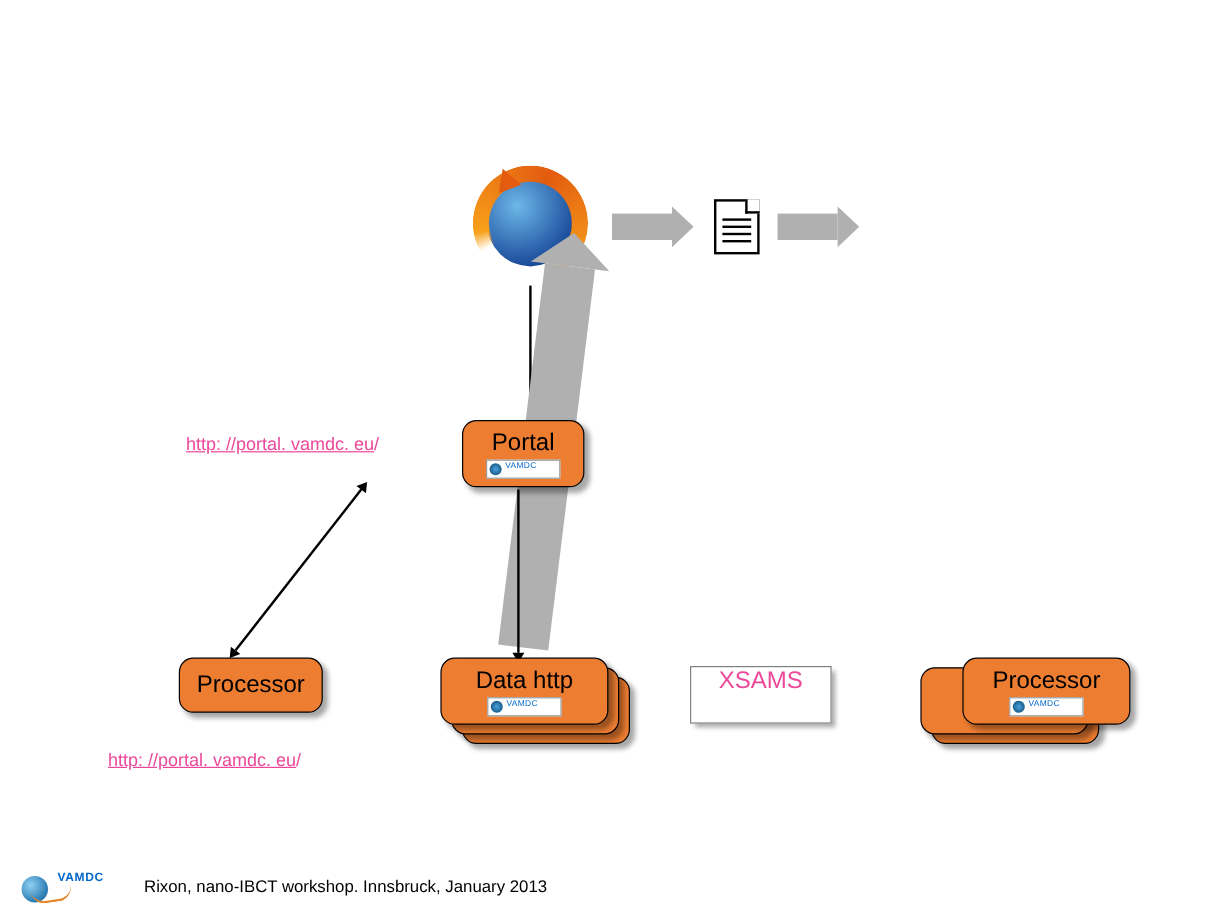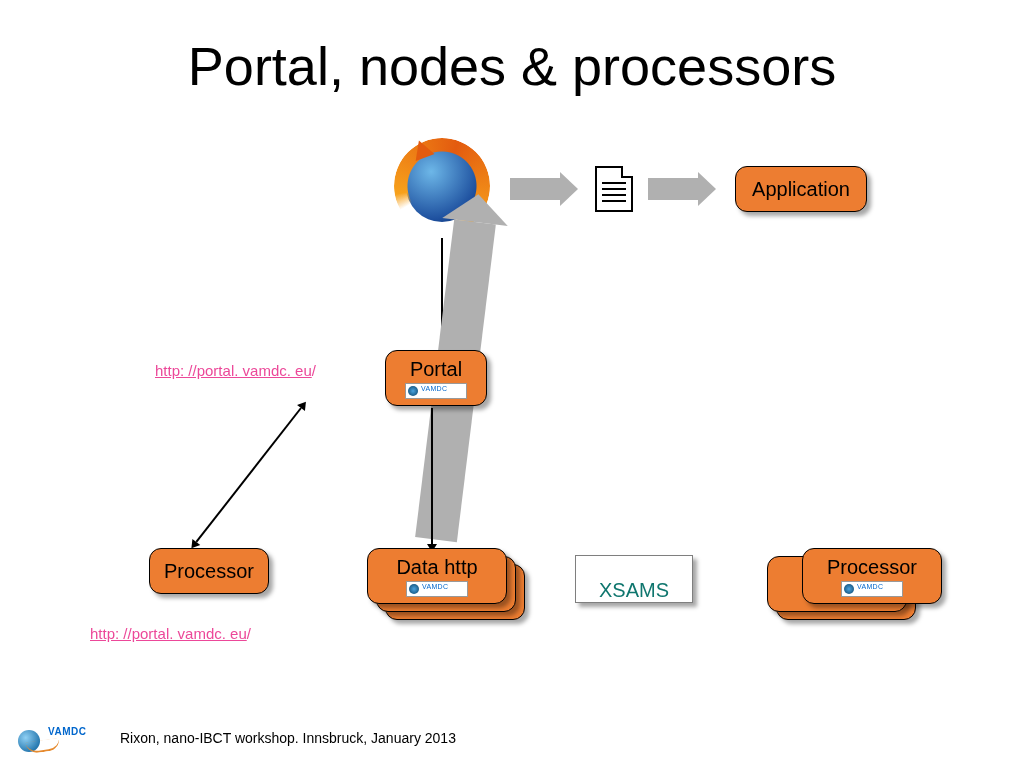--- a/index.html
+++ b/index.html
@@ -10,40 +10,39 @@
   .stack-back{position:absolute;border-radius:12px;border:1px solid #000;background:#ed7d31;box-shadow:4px 4px 4px rgba(0,0,0,0.35)}
   .minilogo{margin-top:2px;width:60px;height:14px;background:#fff;border:1px solid #999;position:relative}
   .minilogo::before{content:"";position:absolute;left:2px;top:2px;width:10px;height:10px;border-radius:50%;background:radial-gradient(circle,#4aa3df 0%,#1b5e8a 70%)}
   .minilogo::after{content:"VAMDC";position:absolute;left:15px;top:1px;font-size:7px;color:#06c;letter-spacing:0.3px}
   .linktext{position:absolute;font-size:15px;color:#ec4899}
   .linktext .u{text-decoration:underline}
   .thinarrow{position:absolute;background:#000}
   .thinarrow .head{position:absolute;width:0;height:0}
   .blockarrow{position:absolute;background:#b0b0b0}
   .blockarrow .head{position:absolute;width:0;height:0}
-  .xsams-box{position:absolute;background:#fff;border:1px solid #7f7f7f;box-shadow:4px 4px 4px rgba(0,0,0,0.35);display:flex;align-items:flex-end;justify-content:center;font-size:20px;color:#0f766e}
+  .xsams-box{position:absolute;background:#fff;border:1px solid #7f7f7f;box-shadow:4px 4px 4px rgba(0,0,0,0.35);display:flex;align-items:flex-start;justify-content:center;font-size:20px;color:#ec4899}
   .doc-icon{position:absolute;width:34px;height:42px;background:#fff;border:2px solid #000}
   .doc-icon .fold{position:absolute;right:-2px;top:-2px;width:10px;height:10px;background:#fff;border-left:2px solid #000;border-bottom:2px solid #000}
   .doc-icon .line{position:absolute;left:5px;right:5px;height:2px;background:#000}
   .footer{position:absolute;left:120px;bottom:22px;font-size:14px;color:#000}
   .footer-logo{position:absolute;left:18px;bottom:14px;width:90px;height:28px}
   .footer-logo .globe{position:absolute;left:0;top:4px;width:22px;height:22px;border-radius:50%;background:radial-gradient(circle at 35% 35%,#8fd0f4 0%,#1b6fa8 80%)}
   .footer-logo .swoosh{position:absolute;left:8px;top:14px;width:34px;height:10px;border-bottom:2px solid #e68a2e;border-radius:0 0 20px 20px;transform:rotate(-8deg)}
   .footer-logo .txt{position:absolute;left:30px;top:0;font-size:10px;color:#06c;font-weight:bold;letter-spacing:0.5px}
   
   .ff{position:absolute;width:96px;height:96px}
   .ff .globe{position:absolute;left:12px;top:12px;width:72px;height:72px;border-radius:50%;background:radial-gradient(circle at 35% 30%,#6db7e8 0%,#1d4f9e 70%,#0b2a5c 100%)}
   .ff .fox{position:absolute;left:0;top:0;width:96px;height:96px;border-radius:50%;background:conic-gradient(from 200deg,rgba(0,0,0,0) 0deg,rgba(0,0,0,0) 40deg,#f7a11b 60deg,#e35b0f 180deg,#f7a11b 300deg,rgba(0,0,0,0) 320deg);-webkit-mask:radial-gradient(circle,transparent 34px,#000 35px);mask:radial-gradient(circle,transparent 34px,#000 35px)}
   .ff .ear{position:absolute;left:18px;top:2px;width:0;height:0;border-left:10px solid transparent;border-right:10px solid transparent;border-bottom:18px solid #e35b0f;transform:rotate(-20deg)}
 </style>
 </head>
 <body>
 <div class="slide">
 
-  <div class="title">Portal, nodes &amp; processors</div>
 
   <div class="ff" style="left:394px;top:138px">
     <div class="globe"></div>
     <div class="fox"></div>
     <div class="ear"></div>
   </div>
 
   <div class="blockarrow" style="left:510px;top:178px;width:50px;height:22px">
     <div class="head" style="right:-18px;top:-6px;border-top:17px solid transparent;border-bottom:17px solid transparent;border-left:18px solid #b0b0b0"></div>
   </div>
@@ -53,23 +52,20 @@
     <div class="line" style="top:14px"></div>
     <div class="line" style="top:20px"></div>
     <div class="line" style="top:26px"></div>
     <div class="line" style="top:32px"></div>
   </div>
 
   <div class="blockarrow" style="left:648px;top:178px;width:50px;height:22px">
     <div class="head" style="right:-18px;top:-6px;border-top:17px solid transparent;border-bottom:17px solid transparent;border-left:18px solid #b0b0b0"></div>
   </div>
 
-  <div class="node orange" style="left:735px;top:166px;width:130px;height:44px">
-    <span>Application</span>
-  </div>
 
   <div class="thinarrow" style="left:441px;top:238px;width:2px;height:120px">
     <div class="head" style="left:-4px;bottom:-8px;border-left:5px solid transparent;border-right:5px solid transparent;border-top:8px solid #000"></div>
   </div>
 
   <div class="blockarrow" style="left:454px;top:222px;width:42px;height:320px;transform:rotate(7deg);transform-origin:top center">
     <div class="head" style="left:-12px;top:-28px;border-left:33px solid transparent;border-right:33px solid transparent;border-bottom:28px solid #b0b0b0"></div>
   </div>
 
   <div class="linktext" style="left:155px;top:362px">

